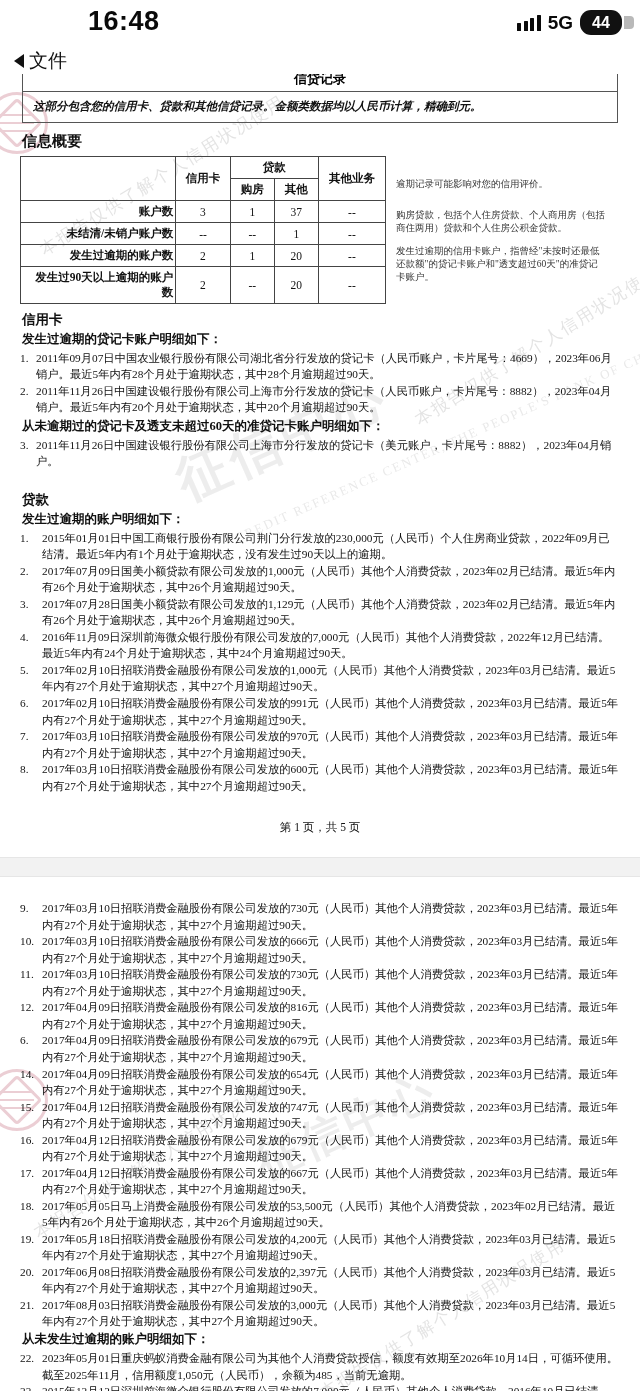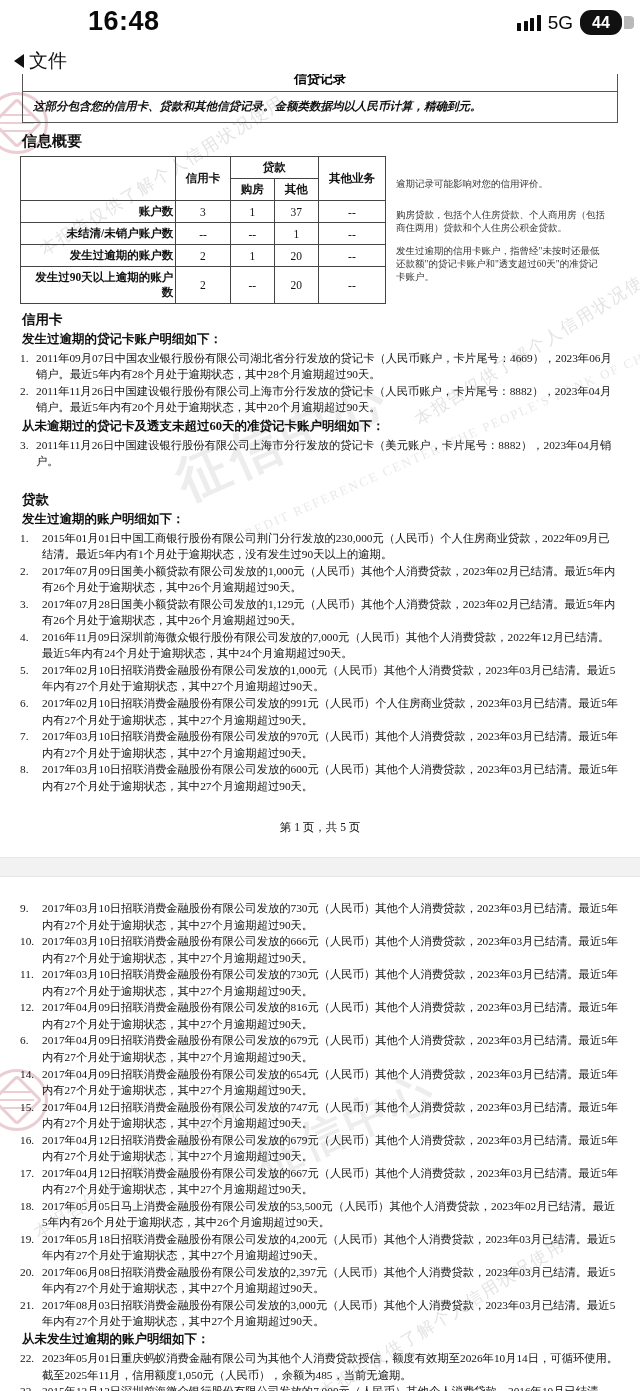--- a/index.html
+++ b/index.html
@@ -24,21 +24,21 @@
   .sb-right {
     position: absolute; right: 18px; top: 10px;
     display: flex; align-items: center; gap: 7px;
   }
   .sig { display:flex; align-items:flex-end; gap:2.5px; height:16px; }
   .sig i { display:block; width:4px; background:#0a0a0a; border-radius:.5px; }
   .sig i:nth-child(1){ height:8px; }
   .sig i:nth-child(2){ height:10px; }
   .sig i:nth-child(3){ height:13px; }
   .sig i:nth-child(4){ height:16px; }
-  .sb-net { font-family:"Liberation Sans",sans-serif; font-size:19px; font-weight:400; color:#0a0a0a; }
+  .sb-net { font-family:"Liberation Sans",sans-serif; font-size:19px; font-weight:700; color:#0a0a0a; }
   .batt {
     min-width:42px; height:25px; border-radius:11px; background:#111;
     color:#fff; font-family:"Liberation Sans",sans-serif; font-size:16px; font-weight:700;
     display:flex; align-items:center; justify-content:center; padding:0 8px;
     position:relative;
   }
   .batt::after{
     content:""; position:absolute; right:-12px; top:6px; width:10px; height:13px;
     background:#b9b9b9; border-radius:0 4px 4px 0;
   }
@@ -246,21 +246,21 @@
         </ol>
 
         <h3 class="sec-sub" style="margin-top:22px;">贷款</h3>
         <h4 class="sub-lead">发生过逾期的账户明细如下：</h4>
         <ol class="entries">
           <li><span class="num">1.</span><span>2015年01月01日中国工商银行股份有限公司荆门分行发放的230,000元（人民币）个人住房商业贷款，2022年09月已结清。最近5年内有1个月处于逾期状态，没有发生过90天以上的逾期。</span></li>
           <li><span class="num">2.</span><span>2017年07月09日国美小额贷款有限公司发放的1,000元（人民币）其他个人消费贷款，2023年02月已结清。最近5年内有26个月处于逾期状态，其中26个月逾期超过90天。</span></li>
           <li><span class="num">3.</span><span>2017年07月28日国美小额贷款有限公司发放的1,129元（人民币）其他个人消费贷款，2023年02月已结清。最近5年内有26个月处于逾期状态，其中26个月逾期超过90天。</span></li>
           <li><span class="num">4.</span><span>2016年11月09日深圳前海微众银行股份有限公司发放的7,000元（人民币）其他个人消费贷款，2022年12月已结清。最近5年内有24个月处于逾期状态，其中24个月逾期超过90天。</span></li>
           <li><span class="num">5.</span><span>2017年02月10日招联消费金融股份有限公司发放的1,000元（人民币）其他个人消费贷款，2023年03月已结清。最近5年内有27个月处于逾期状态，其中27个月逾期超过90天。</span></li>
-          <li><span class="num">6.</span><span>2017年02月10日招联消费金融股份有限公司发放的991元（人民币）个人住房商业贷款，2023年03月已结清。最近5年内有27个月处于逾期状态，其中27个月逾期超过90天。</span></li>
+          <li><span class="num">6.</span><span>2017年02月10日招联消费金融股份有限公司发放的991元（人民币）其他个人消费贷款，2023年03月已结清。最近5年内有27个月处于逾期状态，其中27个月逾期超过90天。</span></li>
           <li><span class="num">7.</span><span>2017年03月10日招联消费金融股份有限公司发放的970元（人民币）其他个人消费贷款，2023年03月已结清。最近5年内有27个月处于逾期状态，其中27个月逾期超过90天。</span></li>
           <li><span class="num">8.</span><span>2017年03月10日招联消费金融股份有限公司发放的600元（人民币）其他个人消费贷款，2023年03月已结清。最近5年内有27个月处于逾期状态，其中27个月逾期超过90天。</span></li>
         </ol>
 
         <div class="pagefoot">第 1 页，共 5 页</div>
       </div>
     </div>
 
     <div class="page-gap"></div>
 

